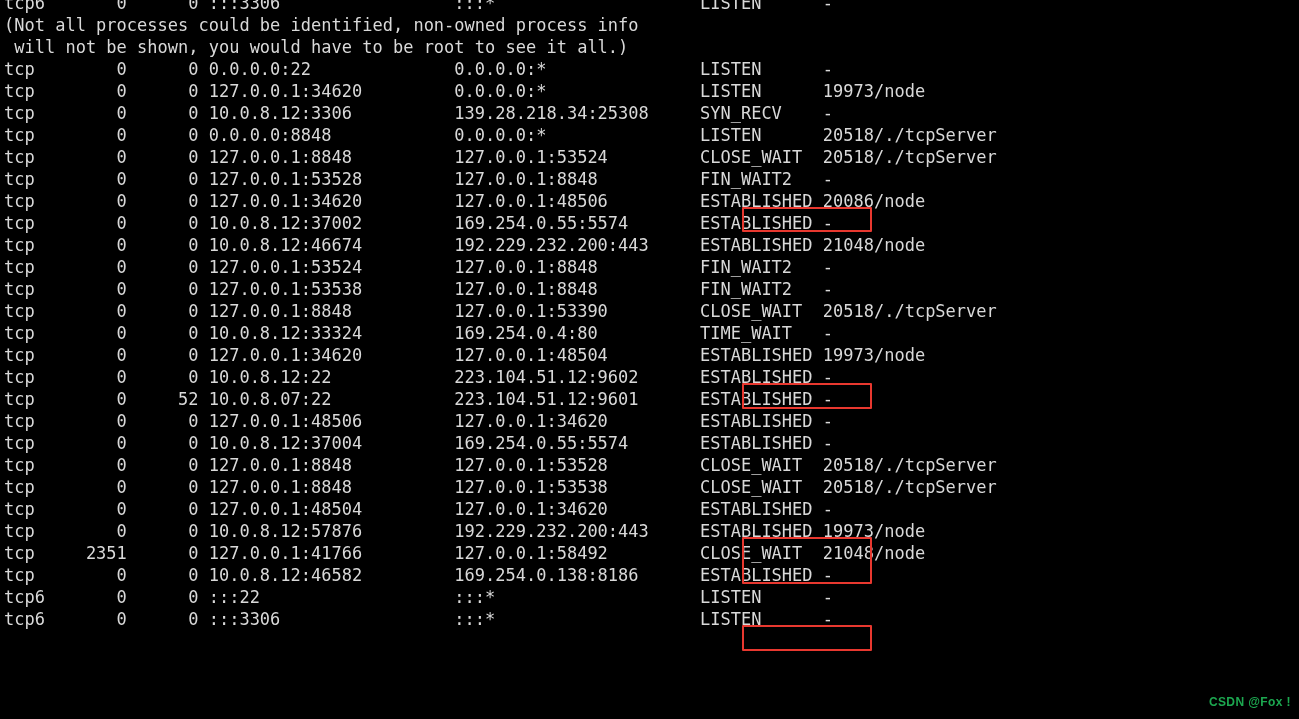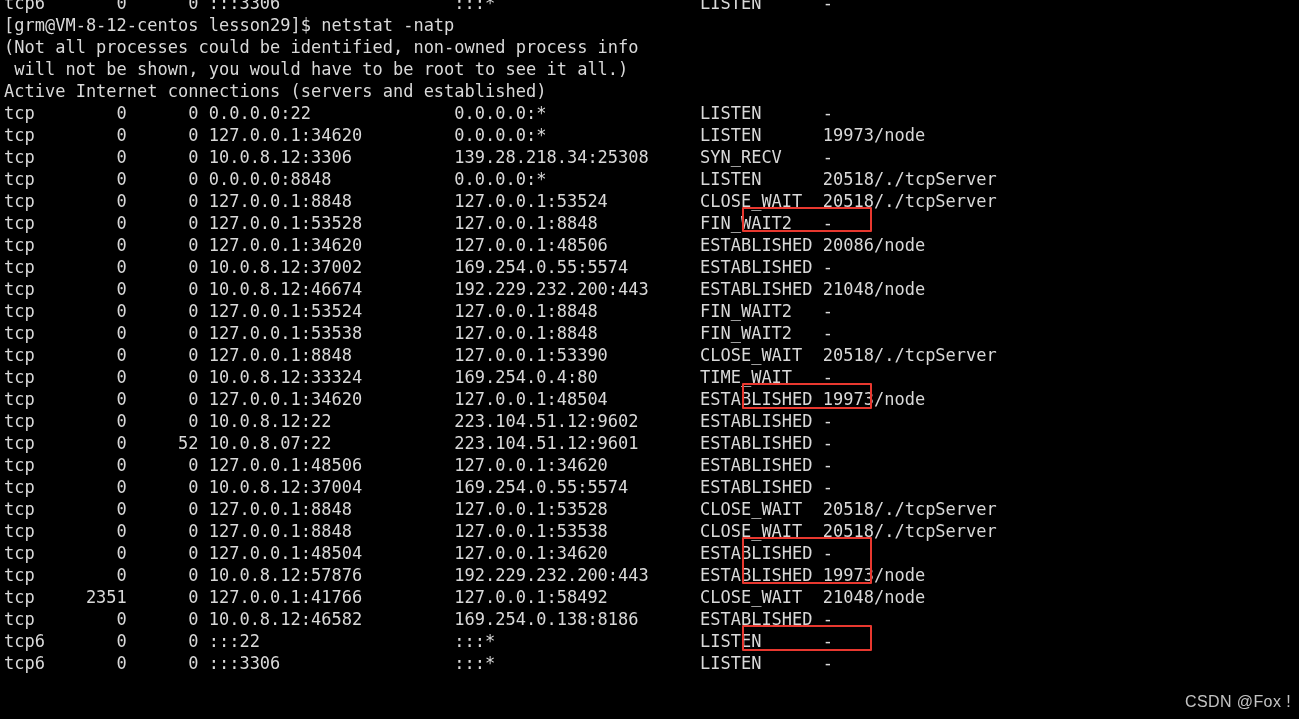--- a/index.html
+++ b/index.html
@@ -43,37 +43,36 @@
     position: absolute;
     border: 2px solid #e8382f;
     box-sizing: border-box;
     pointer-events: none;
     border-radius: 1px;
   }
   .watermark {
     position: absolute;
     right: 8px;
     bottom: 6px;
-    color: #e5e5e5;
+    color: #22c55e;
     font-family: "Liberation Sans", sans-serif;
-    font-size: 16px;
+    font-size: 12px;
     letter-spacing: 0.4px;
     opacity: 0.85;
+    font-weight: bold;
   }
 </style>
 </head>
 <body>
 
 <div id="terminal">
   <div class="screen">
     <div class="line">tcp6       0      0 :::3306                 :::*                    LISTEN      -</div>
-    <div class="line">[grm@VM-8-12-centos lesson29]$ netstat -natp</div>
     <div class="line">(Not all processes could be identified, non-owned process info</div>
     <div class="line"> will not be shown, you would have to be root to see it all.)</div>
-    <div class="line">Active Internet connections (servers and established)</div>
     <div class="line">tcp        0      0 0.0.0.0:22              0.0.0.0:*               LISTEN      -</div>
     <div class="line">tcp        0      0 127.0.0.1:34620         0.0.0.0:*               LISTEN      19973/node</div>
     <div class="line">tcp        0      0 10.0.8.12:3306          139.28.218.34:25308     SYN_RECV    -</div>
     <div class="line">tcp        0      0 0.0.0.0:8848            0.0.0.0:*               LISTEN      20518/./tcpServer</div>
     <div class="line">tcp        0      0 127.0.0.1:8848          127.0.0.1:53524         CLOSE_WAIT  20518/./tcpServer</div>
     <div class="line">tcp        0      0 127.0.0.1:53528         127.0.0.1:8848          FIN_WAIT2   -</div>
     <div class="line">tcp        0      0 127.0.0.1:34620         127.0.0.1:48506         ESTABLISHED 20086/node</div>
     <div class="line">tcp        0      0 10.0.8.12:37002         169.254.0.55:5574       ESTABLISHED -</div>
     <div class="line">tcp        0      0 10.0.8.12:46674         192.229.232.200:443     ESTABLISHED 21048/node</div>
     <div class="line">tcp        0      0 127.0.0.1:53524         127.0.0.1:8848          FIN_WAIT2   -</div>

